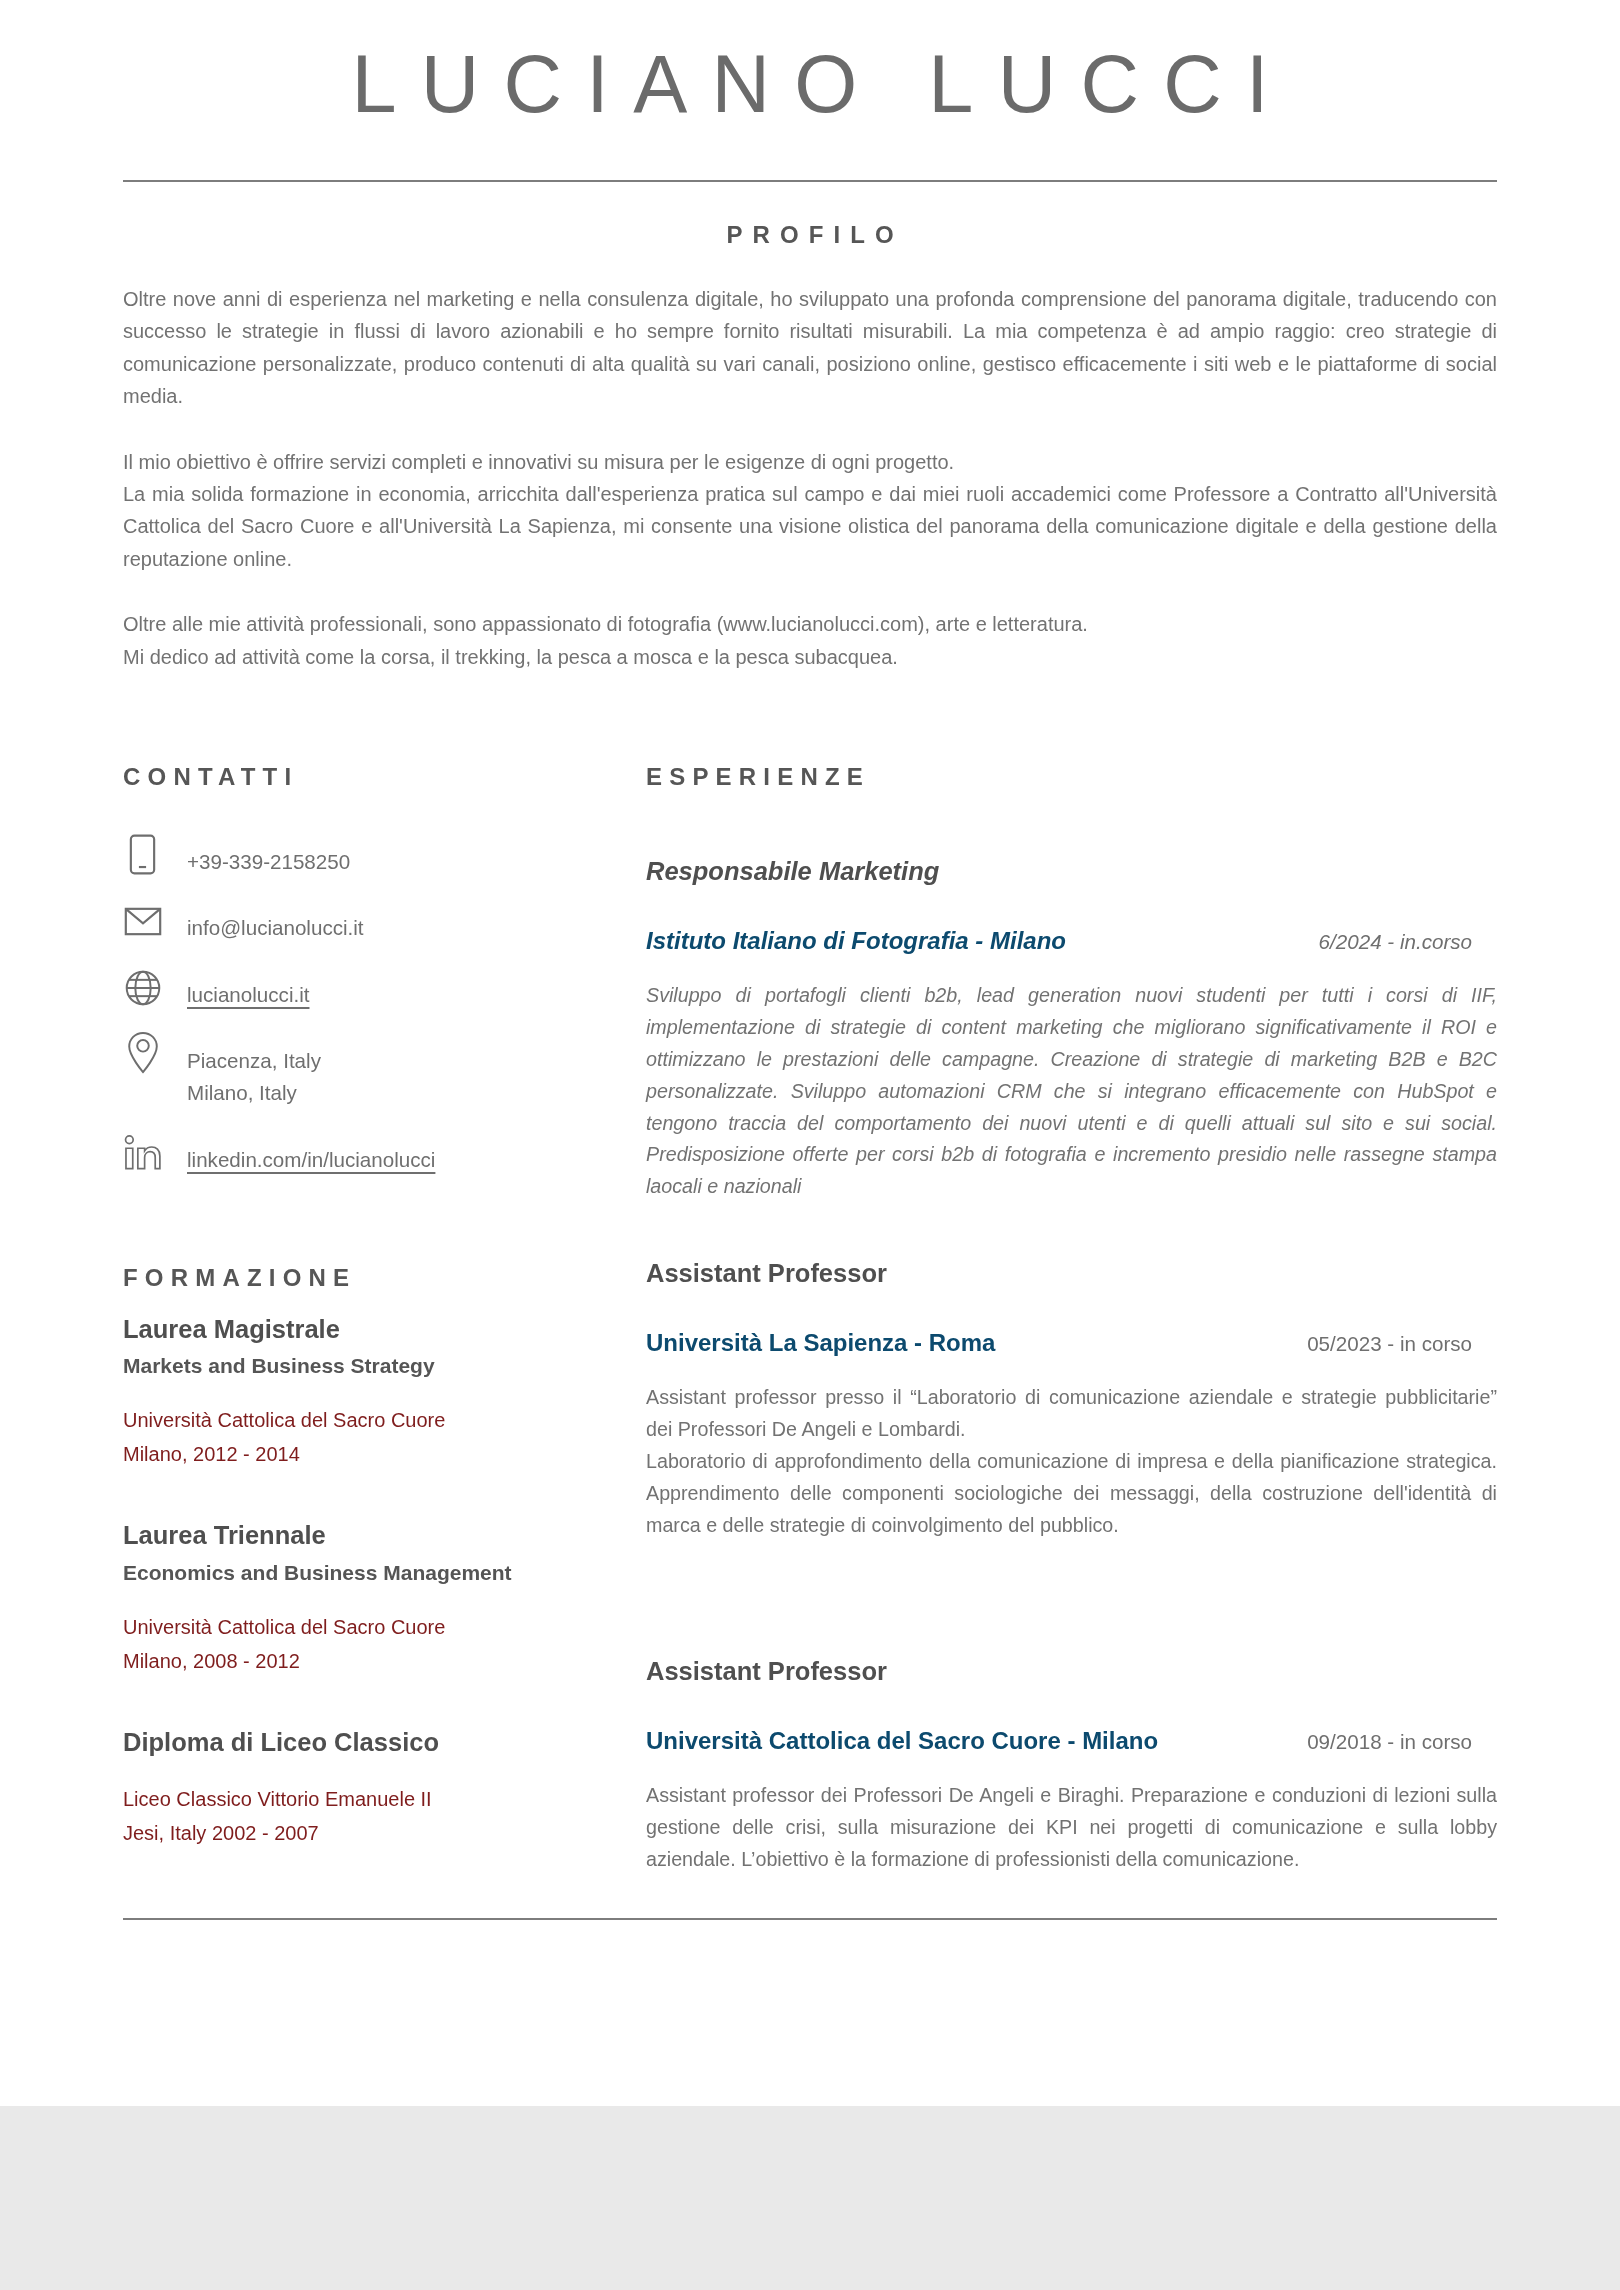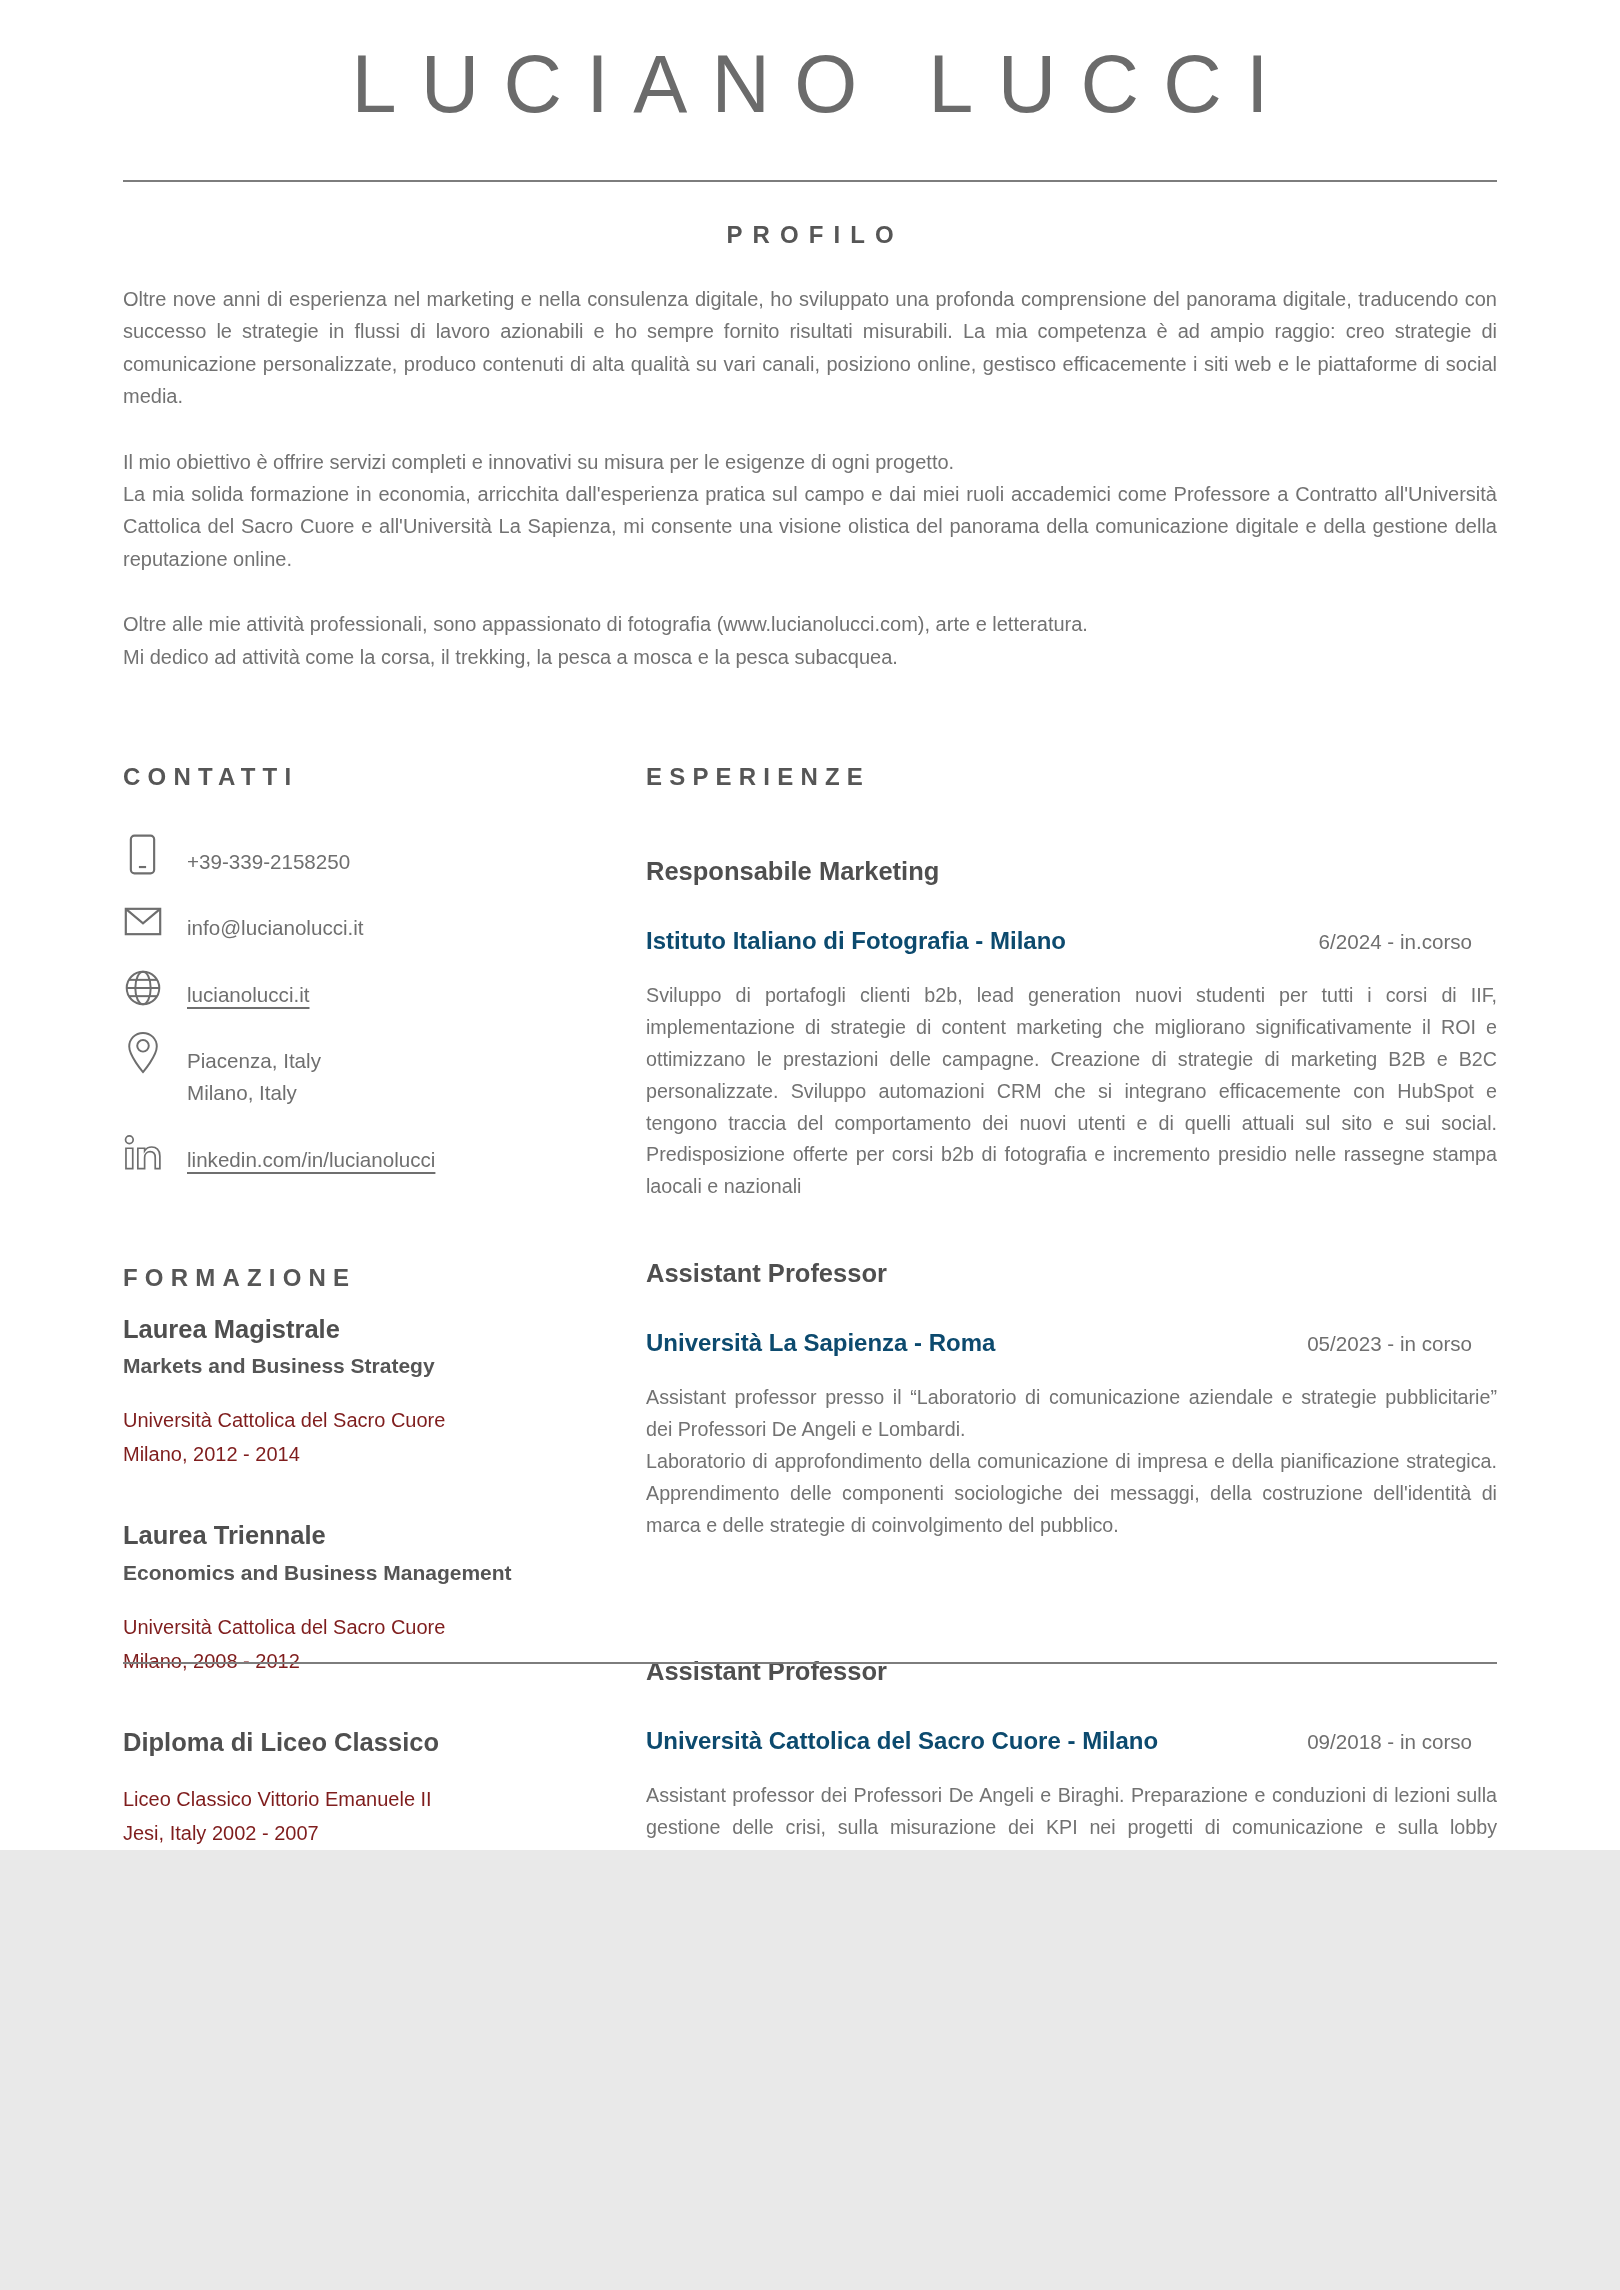--- a/index.html
+++ b/index.html
@@ -2,21 +2,21 @@
 <html style="font-size:14.3px"><head>
 <meta charset="utf-8">
 <style>
   * { box-sizing: border-box; margin: 0; padding: 0; }
   html, body { background: #e9e9e9; }
   body { font-family: "Liberation Sans", "DejaVu Sans", sans-serif; }
 
   .page {
     position: relative;
     width: 1620px;
-    height: 1850px;
+    height: 2106px;
     margin: 0 auto;
     background: #ffffff;
     overflow: hidden;
     color: #707070;
   }
 
   
   .name-title {
     margin-top: 38px;
     text-align: center;
@@ -130,21 +130,21 @@
   .edu-school {
     margin-top: 25px;
     font-size: 20px;
     line-height: 1.7;
     color: #7f1d1d;
     white-space: pre-line;
   }
 
   
   .exp-item { margin-top: 56px; }
-  .exp-item:first-of-type { margin-top: 66px; }
+  .exp-item:first-of-type { margin-top: 66px; font-style: italic; }
   .exp-item:nth-of-type(3) { margin-top: 115px; }
   .exp-title {
     font-size: 25.5px;
     font-weight: 700;
     color: #4f4f4f;
   }
   .exp-meta {
     display: flex;
     justify-content: space-between;
     align-items: baseline;

